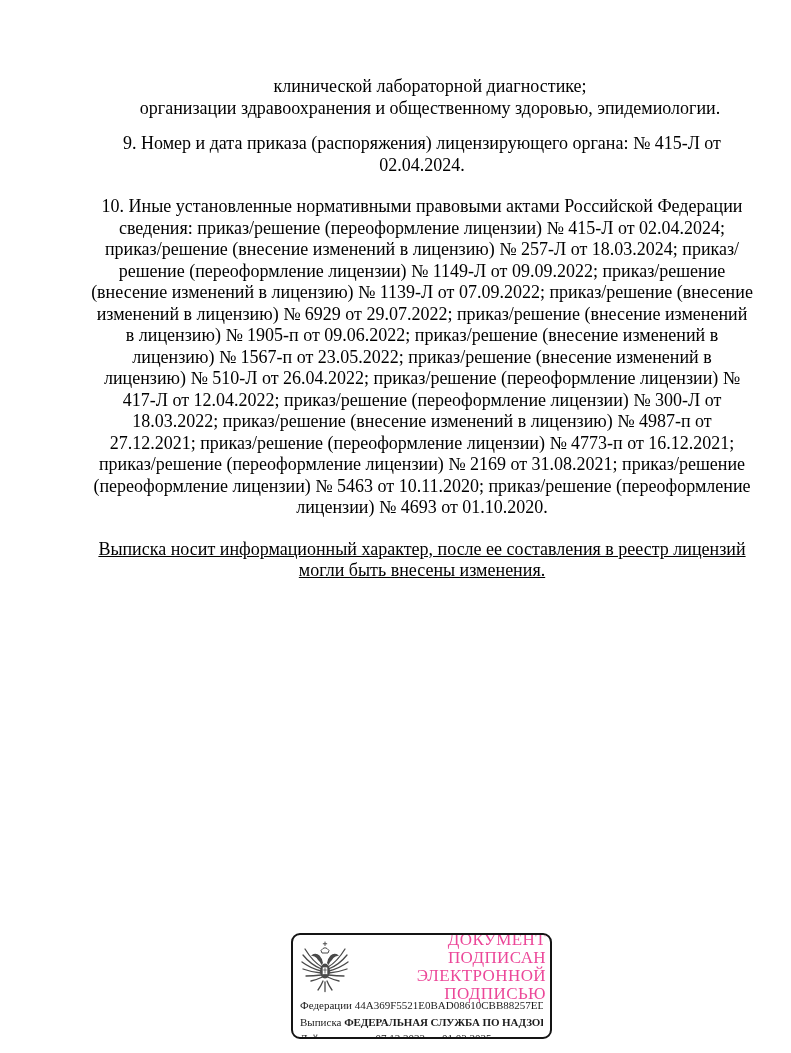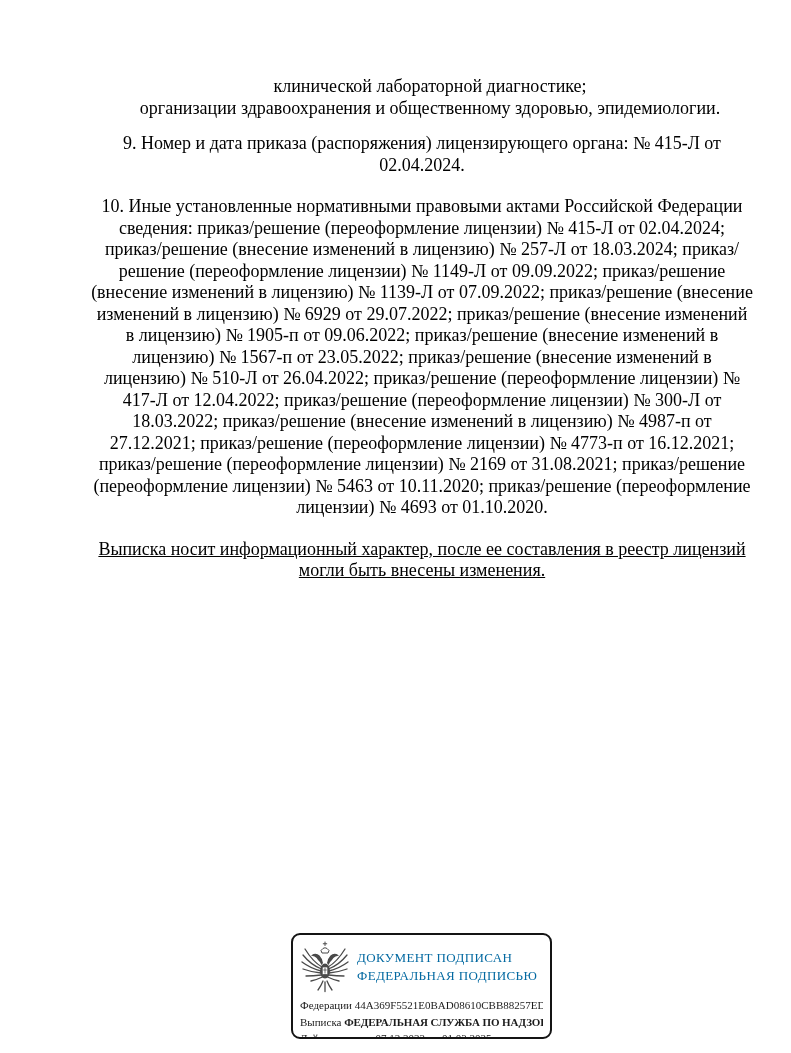--- a/index.html
+++ b/index.html
@@ -43,25 +43,25 @@
     display: flex;
     align-items: center;
     gap: 7px;
     padding: 3px 4px 0 7px;
     height: 57px;
   }
   .emblem { flex: 0 0 auto; width: 50px; height: 54px; }
   .emblem svg { width: 50px; height: 54px; display: block; }
   .stamp-title {
     flex: 1 1 auto;
-    text-align: left;
-    font-size: 13px;
+    text-align: right;
+    font-size: 17px;
     line-height: 18px;
     letter-spacing: 0.4px;
-    color: #0369a1;
+    color: #ec4899;
   }
   .stamp-lines {
     padding: 2px 7px 0 7px;
     font-size: 11px;
     line-height: 16.5px;
     color: #1b1b1b;
   }
   .stamp-line { white-space: nowrap; overflow: hidden; }
   .owner-value { font-weight: bold; letter-spacing: -0.1px; }
 </style>
@@ -120,21 +120,21 @@
             <path d="M50 4 V11 M46.5 7.5 H53.5" fill="none" stroke-linecap="round"></path>
             <path d="M42 21 Q50 10 58 21 L56 26 H44 Z"></path>
           </g>
 
           <rect x="44.5" y="54" width="11" height="15" rx="2" fill="#ffffff" stroke="#4a4a4a" stroke-width="1.6"></rect>
           <path d="M50 56 V67 M46.5 60 H53.5" stroke="#4a4a4a" stroke-width="1.6" fill="none"></path>
         </svg>
       </span>
       <div class="stamp-title">
         <div>ДОКУМЕНТ ПОДПИСАН</div>
-        <div>ФЕДЕРАЛЬНАЯ ПОДПИСЬЮ</div>
+        <div>ЭЛЕКТРОННОЙ ПОДПИСЬЮ</div>
       </div>
     </div>
 
     <div class="stamp-lines">
       <div class="stamp-line"><span>Федерации</span> <span>44A369F5521E0BAD08610CBB88257ED3</span></div>
       <div class="stamp-line"><span>Выписка</span> <span class="owner-value">ФЕДЕРАЛЬНАЯ СЛУЖБА ПО НАДЗОРУ В СФ</span></div>
       <div class="stamp-line">Действителен с 07.12.2023 по 01.03.2025</div>
     </div>
 
   </div>

